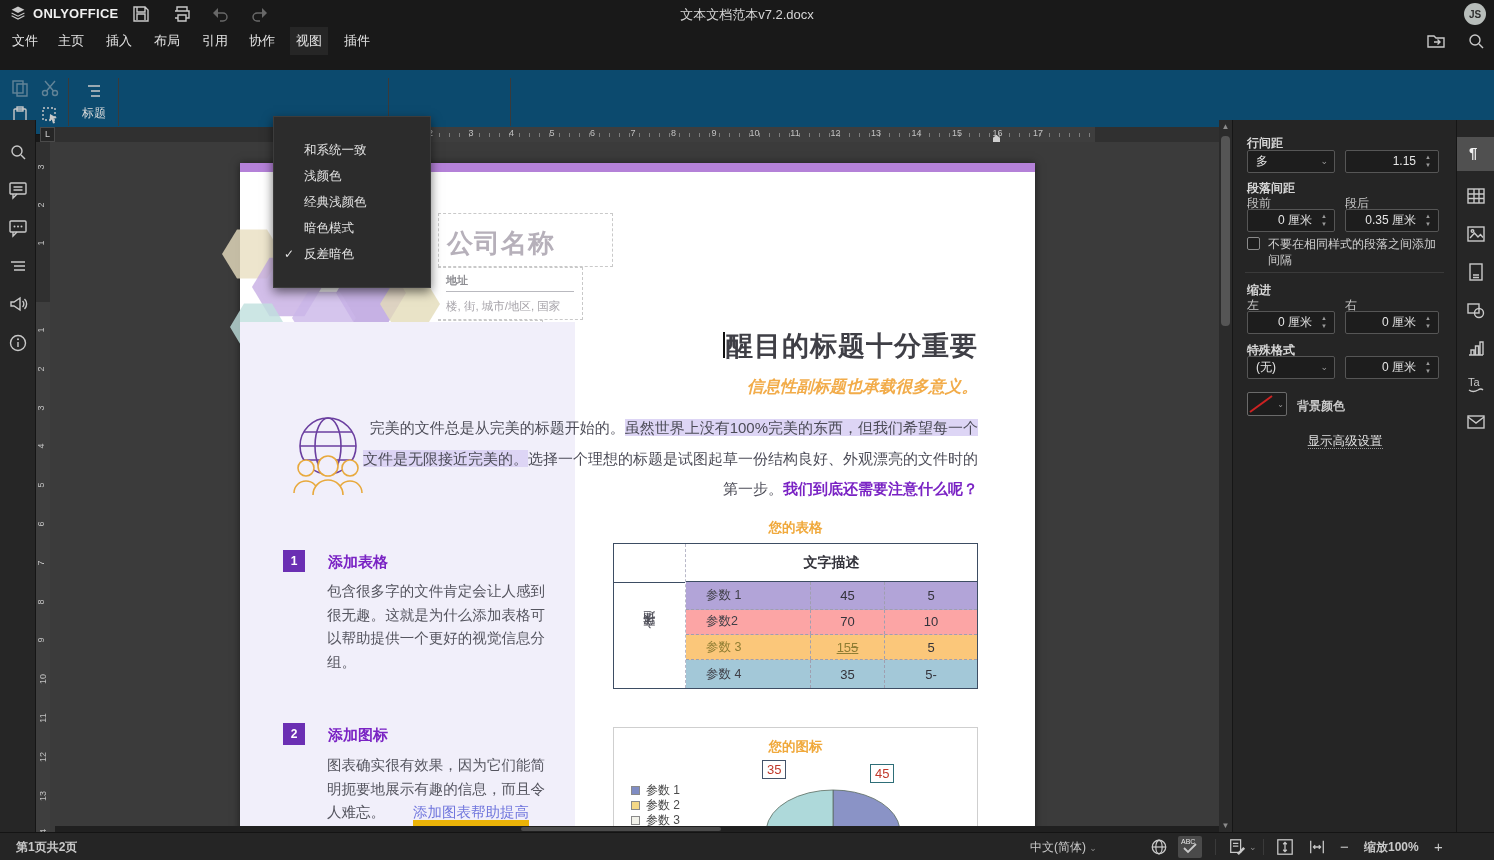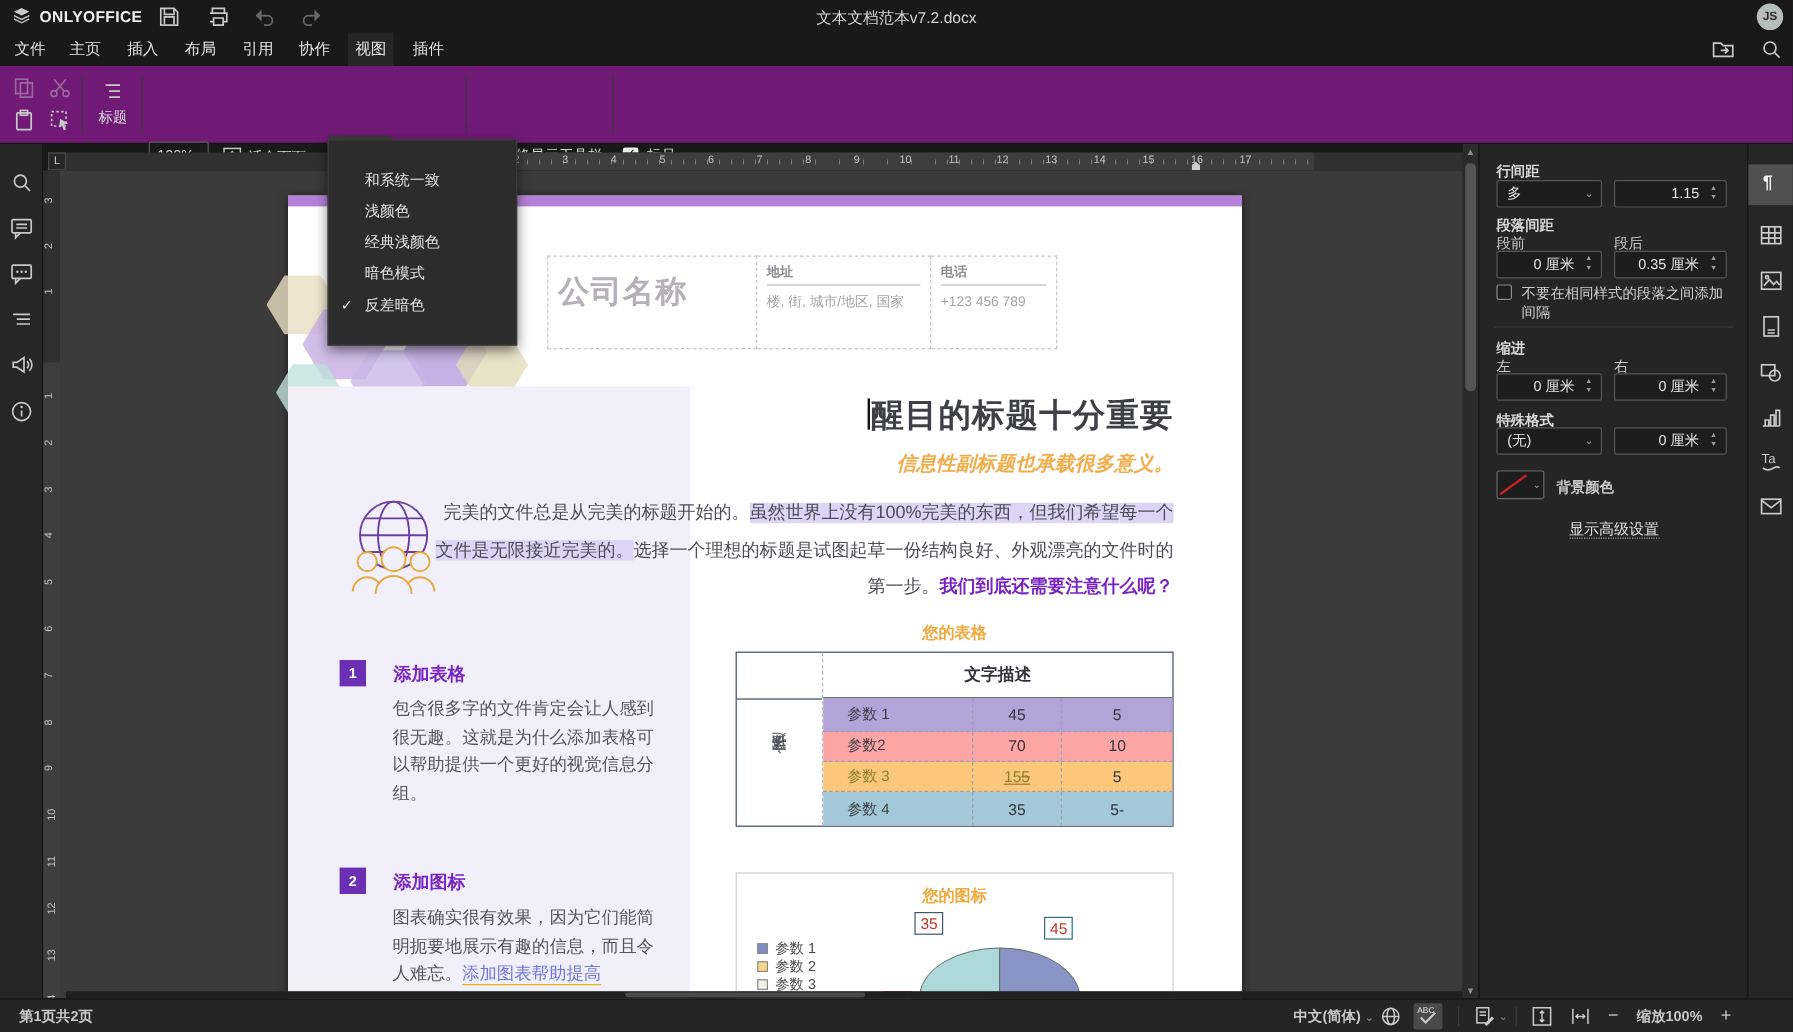--- a/index.html
+++ b/index.html
@@ -13,21 +13,21 @@
   .tb-ic { position:absolute; top:4px; width:20px; height:20px; }
   .dim { opacity:.45; }
   .doc-title { position:absolute; left:0; right:0; top:6px; text-align:center; color:#d6d6d6; font-size:13px; }
   .avatar { position:absolute; right:8px; top:3px; width:22px; height:22px; border-radius:50%; background:#b7bdba; color:#2e2e2e; font-size:10px; font-weight:bold; display:flex; align-items:center; justify-content:center; }
 
   .menubar { position:absolute; left:0; top:27px; width:100%; height:28px; background:#191919; }
   .mtab { position:absolute; top:0; height:28px; line-height:28px; padding:0 6px; color:#e3e3e3; font-size:13px; cursor:pointer; }
   .mtab.active { background:#262626; }
   .mb-ic { position:absolute; top:4px; width:20px; height:20px; }
 
-  .toolbar { position:absolute; left:0; top:55px; width:100%; height:65px; background:#701a75; border-bottom:1px solid #141414; }
+  .toolbar { position:absolute; left:0; top:70px; width:100%; height:65px; background:#0c4a6e; border-bottom:1px solid #141414; }
   .vdiv { position:absolute; top:8px; height:48px; width:1px; background:#3a3a3a; }
   .small-ic { position:absolute; width:20px; height:20px; }
   .tool-btn { position:absolute; color:#dcdcdc; font-size:12px; text-align:center; cursor:pointer; }
   .zoom-select { position:absolute; left:124px; top:63px; width:50px; height:23px; border:1px solid #5a5a5a; border-radius:2px; color:#e0e0e0; font-size:12px; line-height:21px; text-align:left; padding-left:6px; }
   .zoom-select .car { position:absolute; right:4px; top:0; color:#9a9a9a; font-size:9px; }
   .theme-btn { position:absolute; left:274px; top:58px; width:52px; height:46px; background:#3d3d3d; border-radius:2px; text-align:center; color:#e3e3e3; font-size:12px; cursor:pointer; }
   .cb-row { position:absolute; display:flex; align-items:center; gap:7px; color:#dcdcdc; font-size:12px; cursor:pointer; }
   .cb-box { width:13px; height:13px; background:#efefef; border-radius:2px; color:#222; font-size:11px; line-height:13px; text-align:center; font-weight:bold; }
 
   
@@ -55,38 +55,38 @@
   .vnum { position:absolute; left:2px; color:#c2c2c2; font-size:9px; transform:rotate(-90deg); }
 
   
   .canvas { position:absolute; left:50px; top:142px; width:1169px; height:690px; background:#3b3b3b; overflow:hidden; }
   .page { position:absolute; left:190px; top:21px; width:795px; height:1100px; background:#ffffff; box-shadow:0 0 8px rgba(0,0,0,.5); }
   .page-topbar { position:absolute; left:0; top:0; width:795px; height:9px; }
   .hexwrap { position:absolute; left:0; top:55px; width:200px; height:130px; }
   .hex { position:absolute; clip-path:polygon(25% 3%,75% 3%,100% 50%,75% 97%,25% 97%,0 50%); opacity:.8; }
   .lavcol { position:absolute; left:0; top:159px; width:335px; height:941px; background:#f1effa; }
 
-  .chead { position:absolute; left:216px; top:50px; width:542px; height:78px; display:flex; }
+  .chead { position:absolute; left:198px; top:50px; width:542px; height:78px; display:flex;flex-direction:column; }
   .chead .cell { border:1px dashed #c9c9c9; border-left:none; padding:5px 8px; position:relative; }
   .chead .cell:first-child { border-left:1px dashed #c9c9c9; }
   .company { width:175px; color:#b6b0ba; font-size:26px; font-weight:bold; letter-spacing:1px; padding-top:12px !important; }
   .chlbl { color:#8d8d92; font-size:11px; font-weight:bold; display:block; border-bottom:1px solid #b9b9bf; padding-bottom:3px; margin-bottom:4px; }
   .chval { color:#a6a3a9; font-size:11.5px; line-height:15px;margin-top:32px; }
 
   .caret { display:inline-block; width:2px; height:26px; background:#111; vertical-align:-3px; margin-right:1px; }
   .doc-h1 { position:absolute; left:200px; right:57px; top:165px; text-align:right; color:#3f3f46; font-size:27px; font-weight:bold; letter-spacing:1px; }
   .doc-h2 { position:absolute; left:200px; right:57px; top:213px; text-align:right; color:#f2ac4a; font-size:16.5px; font-weight:bold; font-style:italic; }
   .doc-p { position:absolute; left:118px; right:57px; top:250px; text-align:right; color:#4c4c57; font-size:15px; line-height:30.5px; }
   .hl { background:#ddd5f5;text-align:right; }
   .qq { color:#7a23c4; font-weight:bold; }
 
   .step-num { position:absolute; width:22px; height:22px; background:#6b2fb3; color:#fff; font-size:12px; font-weight:bold; text-align:center; line-height:22px; }
   .step-title { position:absolute; color:#7a23c4; font-size:15px; font-weight:bold; }
   .step-body { position:absolute; left:87px; width:218px; color:#55555f; font-size:14.5px; line-height:23.5px; text-align:justify; }
-  .doclink { color:#7076dd; border-bottom:1px solid #eab308; }
+  .doclink { color:#7076dd; border-bottom:7px solid #eab308;margin-left:28px; }
 
   .tbl-caption { position:absolute; left:373px; width:365px; top:356px; text-align:center; color:#f0a93c; font-size:13.5px; font-weight:bold; }
   .dtable { position:absolute; left:373px; top:380px; width:365px; height:146px; border:1.5px solid #3d4d63; display:flex; }
   .dt-left { width:72px; border-right:1px dashed #b8b8c8; display:flex; flex-direction:column; }
   .dt-corner { height:39px; border-bottom:1.5px solid #3d4d63; }
   .dt-rowhdr { flex:1; display:flex; align-items:center; justify-content:center; color:#4e4e58; font-size:12.5px; writing-mode:vertical-rl; transform:rotate(180deg); letter-spacing:2px; }
   .dt-right { flex:1; display:flex; flex-direction:column; }
   .dt-colhdr { height:39px; border-bottom:1.5px solid #3d4d63; display:flex; align-items:center; justify-content:center; color:#33333b; font-size:14px; font-weight:bold; }
   .dt-row { display:flex; border-bottom:1px dashed #9f9fb0; }
   .dt-row:last-child { border-bottom:none; }
@@ -568,21 +568,21 @@
     <div class="dd-item"><span>暗色模式</span></div>
     <div class="dd-item"><span class="chk">✓</span><span>反差暗色</span></div>
   </div>
 
   <div class="hsc">
       <div class="th"></div>
     </div>
   <div class="statusbar">
     <div class="sb-item" style="left:16px;font-weight:bold">第1页共2页</div>
 
-    <div class="sb-item" style="left:1078px;font-weight:bold"><span>中文(简体)</span> <span style="color:#8a8a8a;font-size:9px">⌄</span></div>
+    <div class="sb-item" style="left:1030px;font-weight:normal"><span>中文(简体)</span> <span style="color:#8a8a8a;font-size:9px">⌄</span></div>
     <svg class="icon sb-ic" style="left:1150px" viewBox="0 0 20 20">
         <circle cx="10" cy="10" r="7.5"></circle>
         <ellipse cx="10" cy="10" rx="3.5" ry="7.5"></ellipse>
         <path d="M2.5 10 h15"></path>
       </svg>
     <div class="sb-abc" style="left:1178px">
       <svg class="icon" width="20" height="18" viewBox="0 0 20 18">
           <text x="1" y="8" font-size="7" fill="#e6e6e6" stroke="none" font-family="Liberation Sans">ABC</text>
           <path d="M4 12 L8 16 L16 8" stroke-width="1.8"></path>
         </svg>

